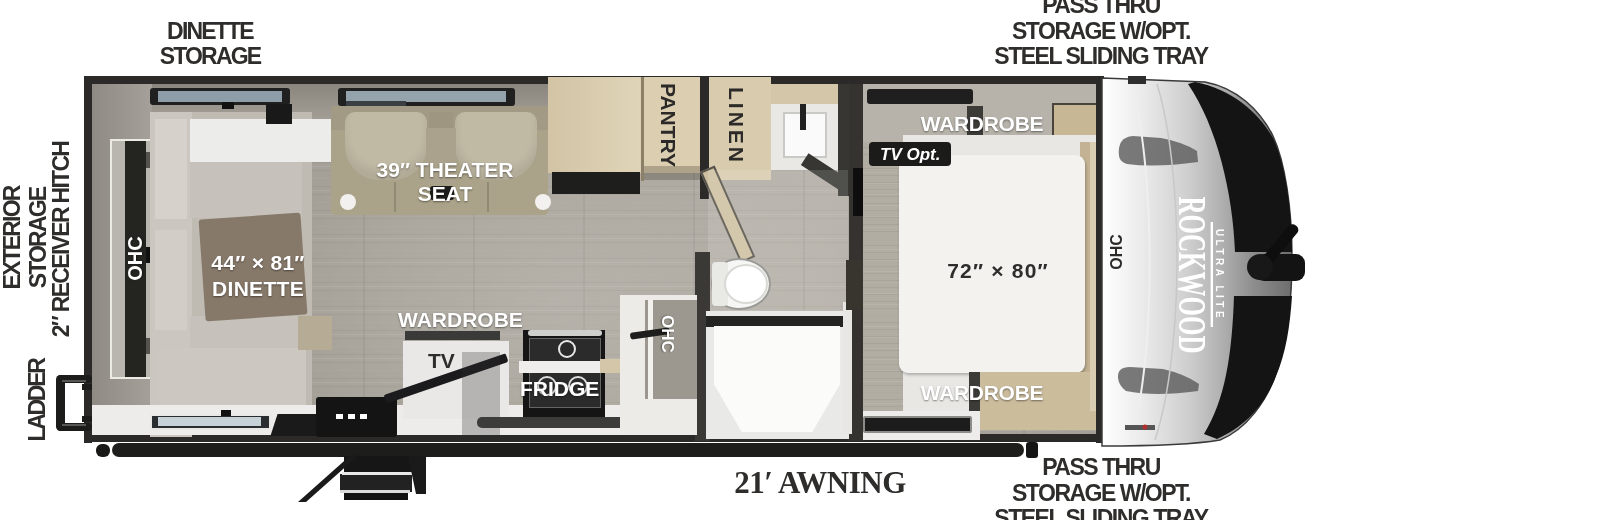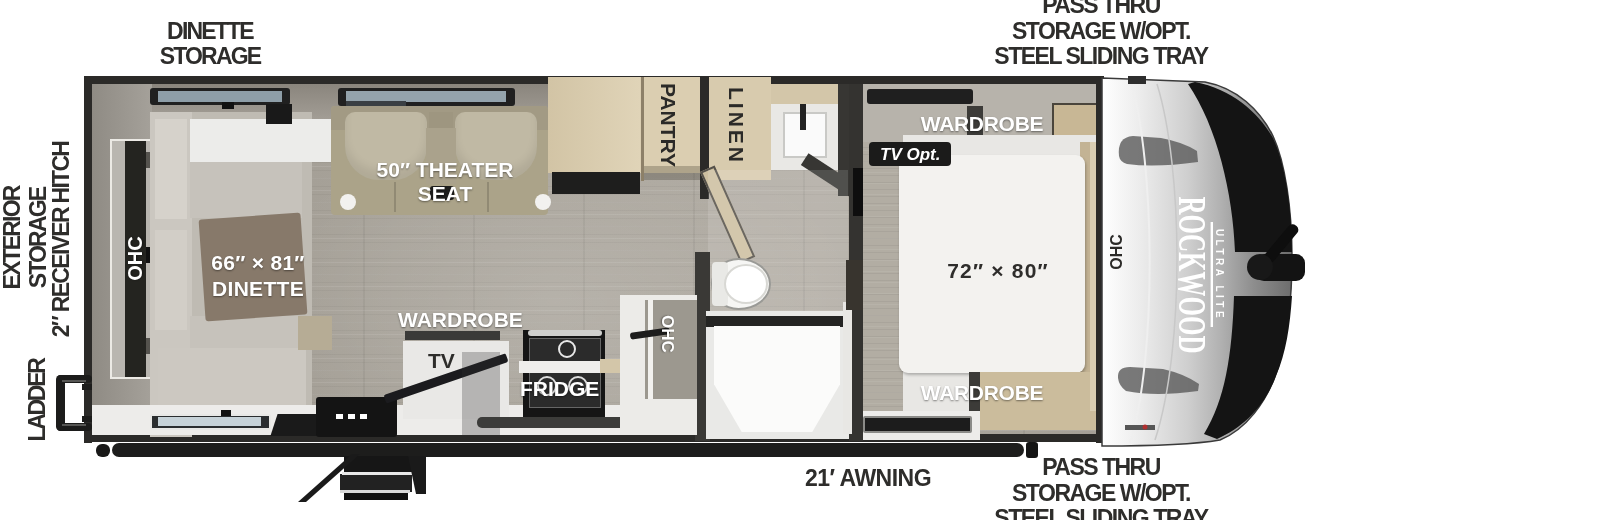--- a/index.html
+++ b/index.html
@@ -17,21 +17,21 @@
 <div id="scene">
 
   <div class="lab ctr" style="left:110px;top:19px;width:200px;font-size:23px;line-height:25px;letter-spacing:-1.8px;">DINETTE
 STORAGE</div>
   <div class="lab ctr" style="left:951px;top:-7px;width:300px;font-size:23px;line-height:25.5px;letter-spacing:-1.5px;">PASS THRU
 STORAGE W/OPT.
 STEEL SLIDING TRAY</div>
   <div class="lab ctr" style="left:951px;top:455px;width:300px;font-size:23px;line-height:25.5px;letter-spacing:-1.5px;">PASS THRU
 STORAGE W/OPT.
 STEEL SLIDING TRAY</div>
-  <div class="lab ctr" style="left:718px;top:465px;width:300px;font-size:23px;letter-spacing:-0.5px;">21′ AWNING</div>
+  <div class="lab ctr" style="left:670px;top:465px;width:300px;font-size:31px;letter-spacing:-0.5px;font-family:Liberation Serif, serif;">21′ AWNING</div>
   <div class="lab ctr rot" style="left:-75px;top:212px;width:200px;font-size:23px;line-height:26px;letter-spacing:-1.8px;">EXTERIOR
 STORAGE</div>
   <div class="lab ctr rot" style="left:-39px;top:226px;width:200px;font-size:23px;letter-spacing:-1.7px;">2″ RECEIVER HITCH</div>
   <div class="lab ctr rot" style="left:-63px;top:387px;width:200px;font-size:23px;letter-spacing:-2.3px;">LADDER</div>
 
   <div class="abs" style="left:90px;top:82px;width:1014px;height:354px;background:radial-gradient(ellipse 440px 250px at 46% 62%, rgba(255,255,255,.13), transparent 70%),repeating-linear-gradient(180deg, rgba(255,255,255,.09) 0 1px, transparent 1px 12px),repeating-linear-gradient(180deg, rgba(0,0,0,.04) 0 1px, transparent 1px 8px),repeating-linear-gradient(90deg, transparent 0 53px, rgba(0,0,0,.05) 53px 55px, transparent 55px 110px),linear-gradient(90deg,#9d988f,#a8a39a 30%,#b0aba2 72%,#a49f96);"></div>
 
   <div class="abs" style="left:92px;top:84px;width:1012px;height:26px;background:linear-gradient(180deg,rgba(60,55,48,.38),rgba(60,55,48,0));"></div>
   <div class="abs" style="left:84px;top:76px;width:1020px;height:8px;background:#2b2a28;"></div>
   <div class="abs" style="left:84px;top:434px;width:1020px;height:8px;background:#2b2a28;"></div>
@@ -57,21 +57,21 @@
   <div class="abs" style="left:150px;top:112px;width:42px;height:325px;background:#cbc7c0;"></div>
   <div class="abs" style="left:155px;top:119px;width:32px;height:100px;background:#d6d2cb;"></div>
   <div class="abs" style="left:155px;top:230px;width:32px;height:100px;background:#d2cec7;"></div>
   <div class="abs" style="left:190px;top:119px;width:143px;height:43px;background:#ececea;"></div>
   <div class="abs" style="left:190px;top:162px;width:112px;height:56px;background:#c6c2bb;"></div>
   <div class="abs" style="left:190px;top:316px;width:112px;height:32px;background:#c6c2bb;"></div>
   <div class="abs" style="left:158px;top:348px;width:148px;height:62px;background:#ccc8c1;"></div>
   <div class="abs" style="left:298px;top:316px;width:34px;height:34px;background:#b6ac95;"></div>
 
   <div class="abs" style="left:202px;top:216px;width:102px;height:102px;background:#87796a;transform:rotate(-4deg);border-radius:3px;"></div>
-  <div class="lab wlab ctr" style="left:158px;top:250px;width:200px;font-size:21px;line-height:26px;letter-spacing:0.3px;">66″ × 81″
+  <div class="lab wlab ctr" style="left:158px;top:250px;width:200px;font-size:21px;line-height:26px;letter-spacing:0.3px;">44″ × 81″
 DINETTE</div>
 
   <div class="abs" style="left:150px;top:88px;width:140px;height:17px;background:#202020;border-radius:3px;"></div>
   <div class="abs" style="left:266px;top:104px;width:26px;height:20px;background:#191919;"></div>
   <div class="abs" style="left:158px;top:91px;width:124px;height:11px;background:#8e9ea8;"></div>
   <div class="abs" style="left:222px;top:102px;width:12px;height:7px;background:#111;"></div>
   <div class="abs" style="left:338px;top:88px;width:177px;height:18px;background:#202020;border-radius:3px;"></div>
   <div class="abs" style="left:346px;top:91px;width:160px;height:11px;background:#94a3ac;"></div>
   <div class="abs" style="left:346px;top:101px;width:60px;height:9px;background:#3a3f43;"></div>
 
@@ -79,21 +79,21 @@
   <div class="abs" style="left:331px;top:106px;width:217px;height:24px;background:#a29a84;border-radius:4px 4px 0 0;"></div>
   <div class="abs" style="left:345px;top:112px;width:82px;height:68px;background:#c0b9a4;border-radius:10px 10px 34px 34px;box-shadow:inset 0 -10px 8px rgba(0,0,0,.08);"></div>
   <div class="abs" style="left:455px;top:112px;width:82px;height:68px;background:#c0b9a4;border-radius:10px 10px 34px 34px;box-shadow:inset 0 -10px 8px rgba(0,0,0,.08);"></div>
   <div class="abs" style="left:429px;top:112px;width:24px;height:52px;background:#9e9680;"></div>
   <div class="abs" style="left:394px;top:182px;width:2px;height:30px;background:rgba(0,0,0,.15);"></div>
   <div class="abs" style="left:487px;top:182px;width:2px;height:30px;background:rgba(0,0,0,.15);"></div>
   <div class="abs" style="left:426px;top:128px;width:30px;height:56px;background:#aaa28c;"></div>
   <div class="abs" style="left:430px;top:186px;width:24px;height:14px;background:#1e1e1d;border-radius:3px;"></div>
   <div class="abs" style="left:340px;top:194px;width:16px;height:16px;background:#f2f1ef;border-radius:50%;"></div>
   <div class="abs" style="left:535px;top:194px;width:16px;height:16px;background:#f2f1ef;border-radius:50%;"></div>
-  <div class="lab wlab ctr" style="left:345px;top:158px;width:200px;font-size:21px;line-height:24px;">50″ THEATER
+  <div class="lab wlab ctr" style="left:345px;top:158px;width:200px;font-size:21px;line-height:24px;">39″ THEATER
 SEAT</div>
 
   <div class="abs" style="left:548px;top:77px;width:152px;height:96px;background:#dbceb1;"></div>
   <div class="abs" style="left:548px;top:77px;width:92px;height:96px;background:linear-gradient(90deg,#d2c4a5,#e0d4b8);"></div>
   <div class="abs" style="left:552px;top:172px;width:88px;height:22px;background:#1e1e1d;"></div>
   <div class="abs" style="left:641px;top:77px;width:3px;height:104px;background:#8d8068;"></div>
   <div class="abs" style="left:644px;top:166px;width:56px;height:14px;background:rgba(40,35,25,.25);"></div>
   <div class="abs" style="left:709px;top:168px;width:62px;height:12px;background:rgba(40,35,25,.2);"></div>
   <div class="lab rotcw" style="left:573px;top:113px;width:190px;font-size:21px;text-align:center;color:#2b2a28;">PANTRY</div>
 

